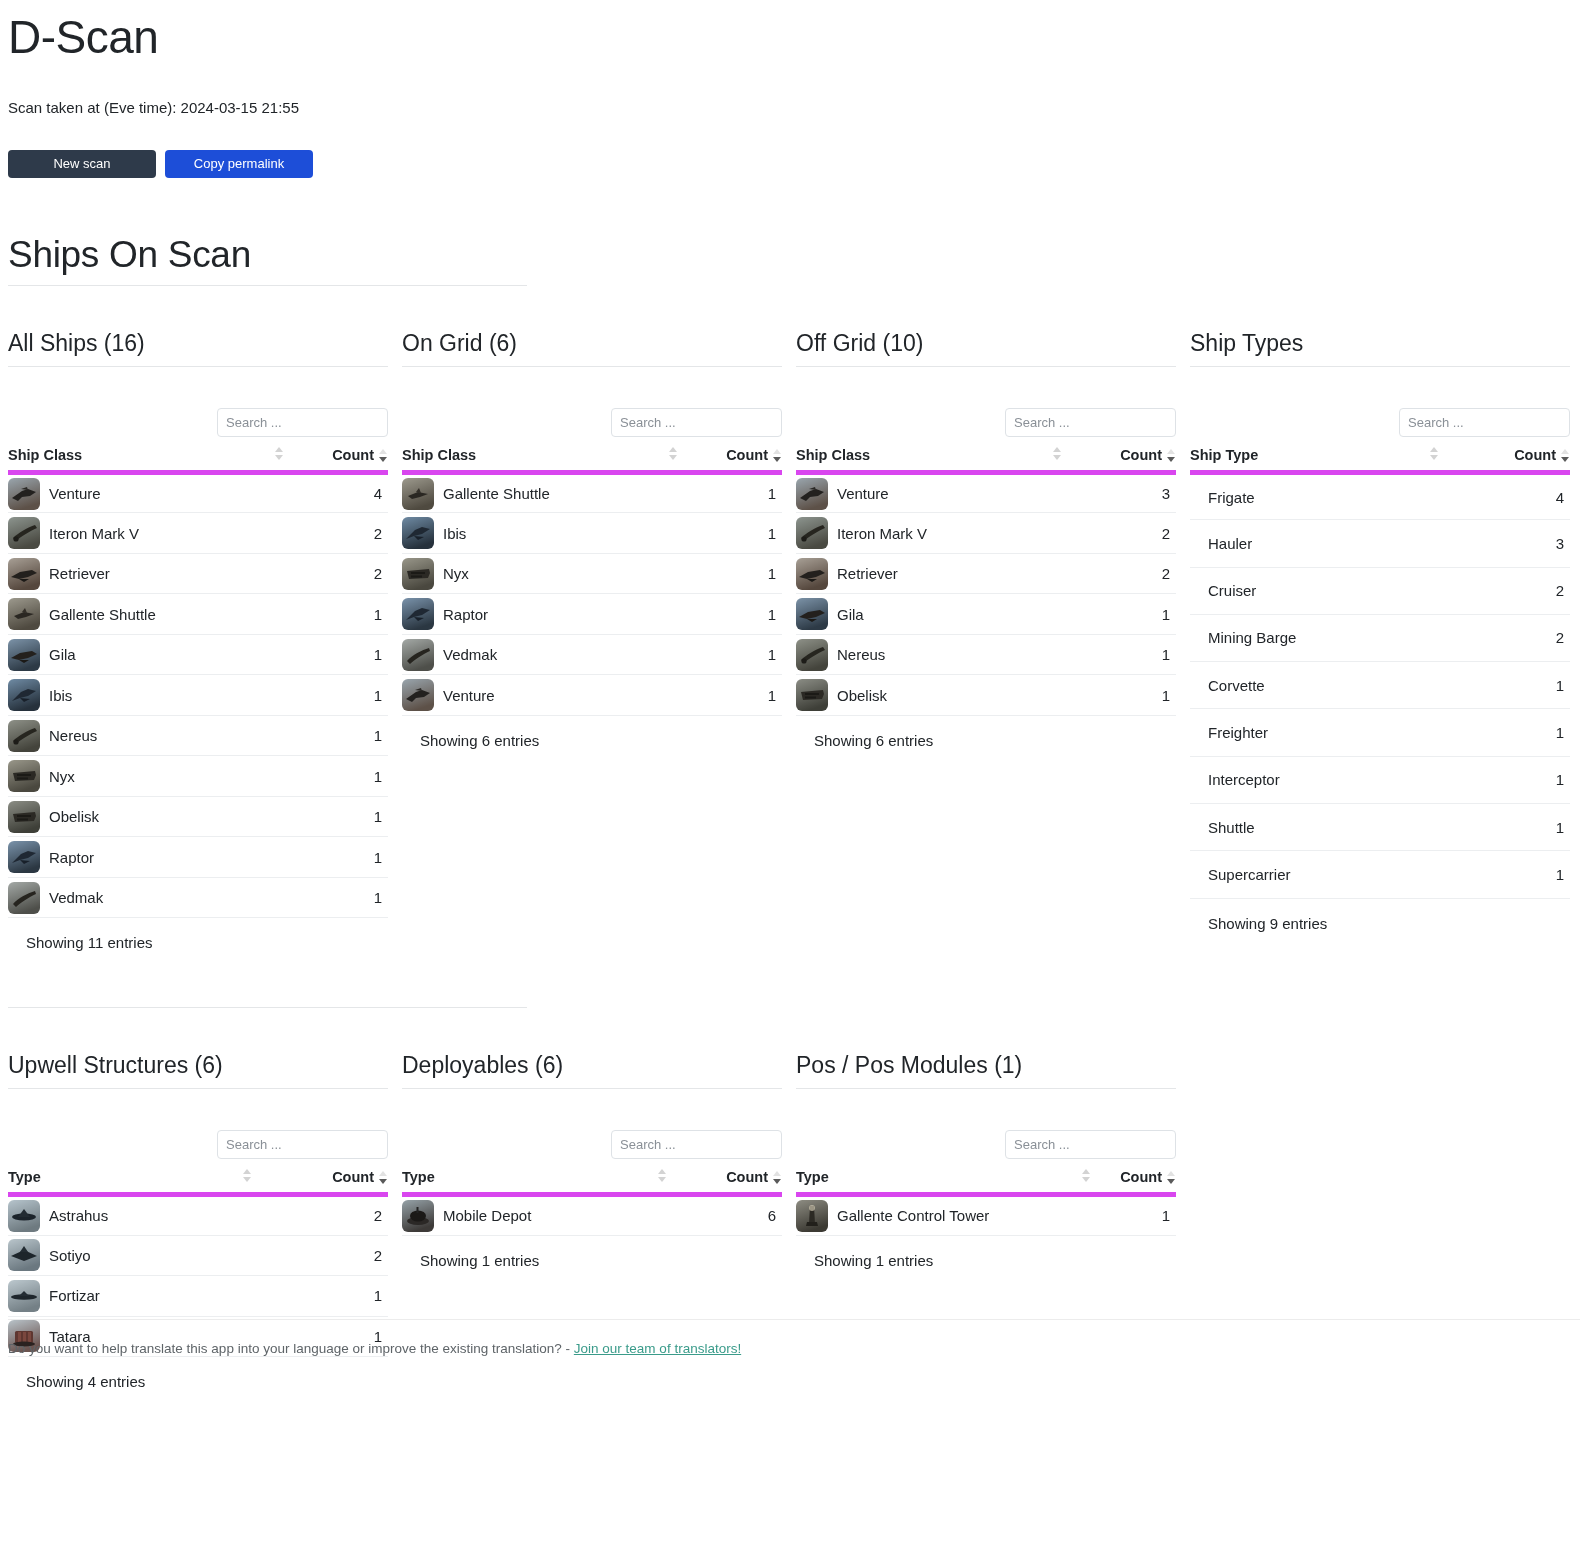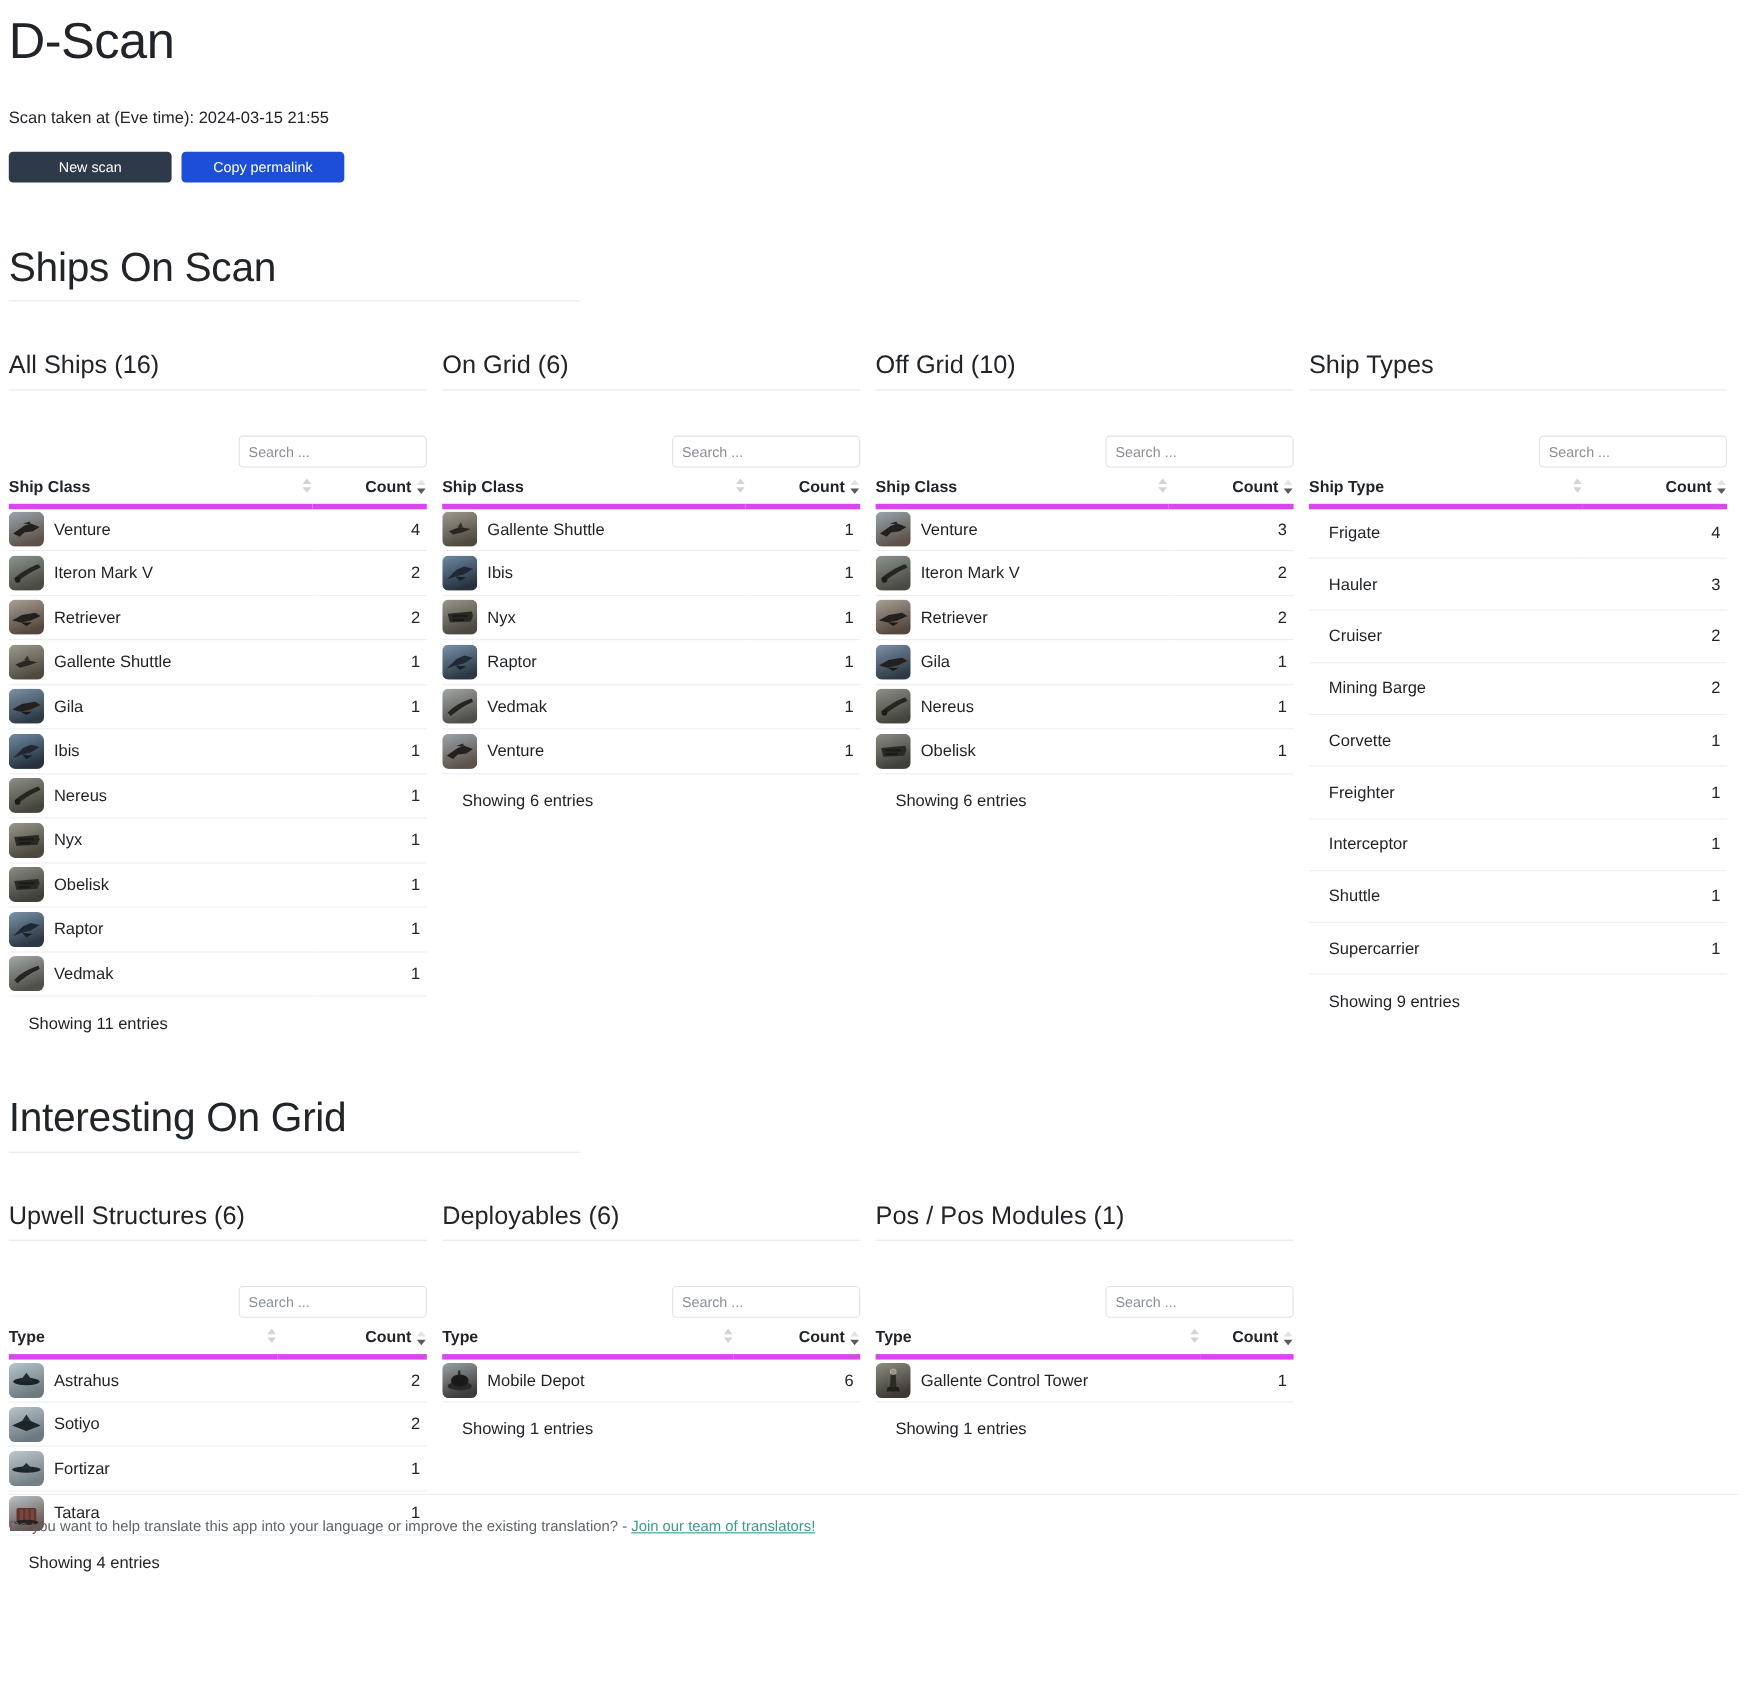--- a/index.html
+++ b/index.html
@@ -24,21 +24,21 @@
     line-height: 1.1;
     margin: 12px 0 0 0;
     color: #212529;
     letter-spacing: -0.5px;
   }
   .scan-time {
     font-size: 15px;
     color: #212529;
     margin-top: 36px;
   }
-  .btn-row { margin-top: 22px; display: flex; gap: 9px; }
+  .btn-row { margin-top: 34px; display: flex; gap: 9px; }
   .btn {
     border: 0;
     border-radius: 4px;
     font-size: 13px;
     font-weight: 500;
     padding: 0 14px;
     height: 28px;
     line-height: 28px;
     color: #ffffff;
     cursor: pointer;
@@ -828,21 +828,20 @@
                   <td class="c-name"><span>Supercarrier</span></td>
                   <td class="c-count">1</td>
                 </tr>
               </tbody>
             </table>
             <div class="showing">Showing 9 entries</div>
           </div>
         </div>
       </div>
       <div class="section">
-        <h2 class="section-title">Interesting On Grid</h2>
         <div class="section-rule"></div>
         <div class="cols">
           <div class="col">
             <h3 class="panel-title">Upwell Structures (6)</h3>
             <div class="panel-rule"></div>
             <div class="search-wrap">
               <input class="search-input" type="text" placeholder="Search ..." style="">
             </div>
             <table class="dt with-icons">
               <thead>

